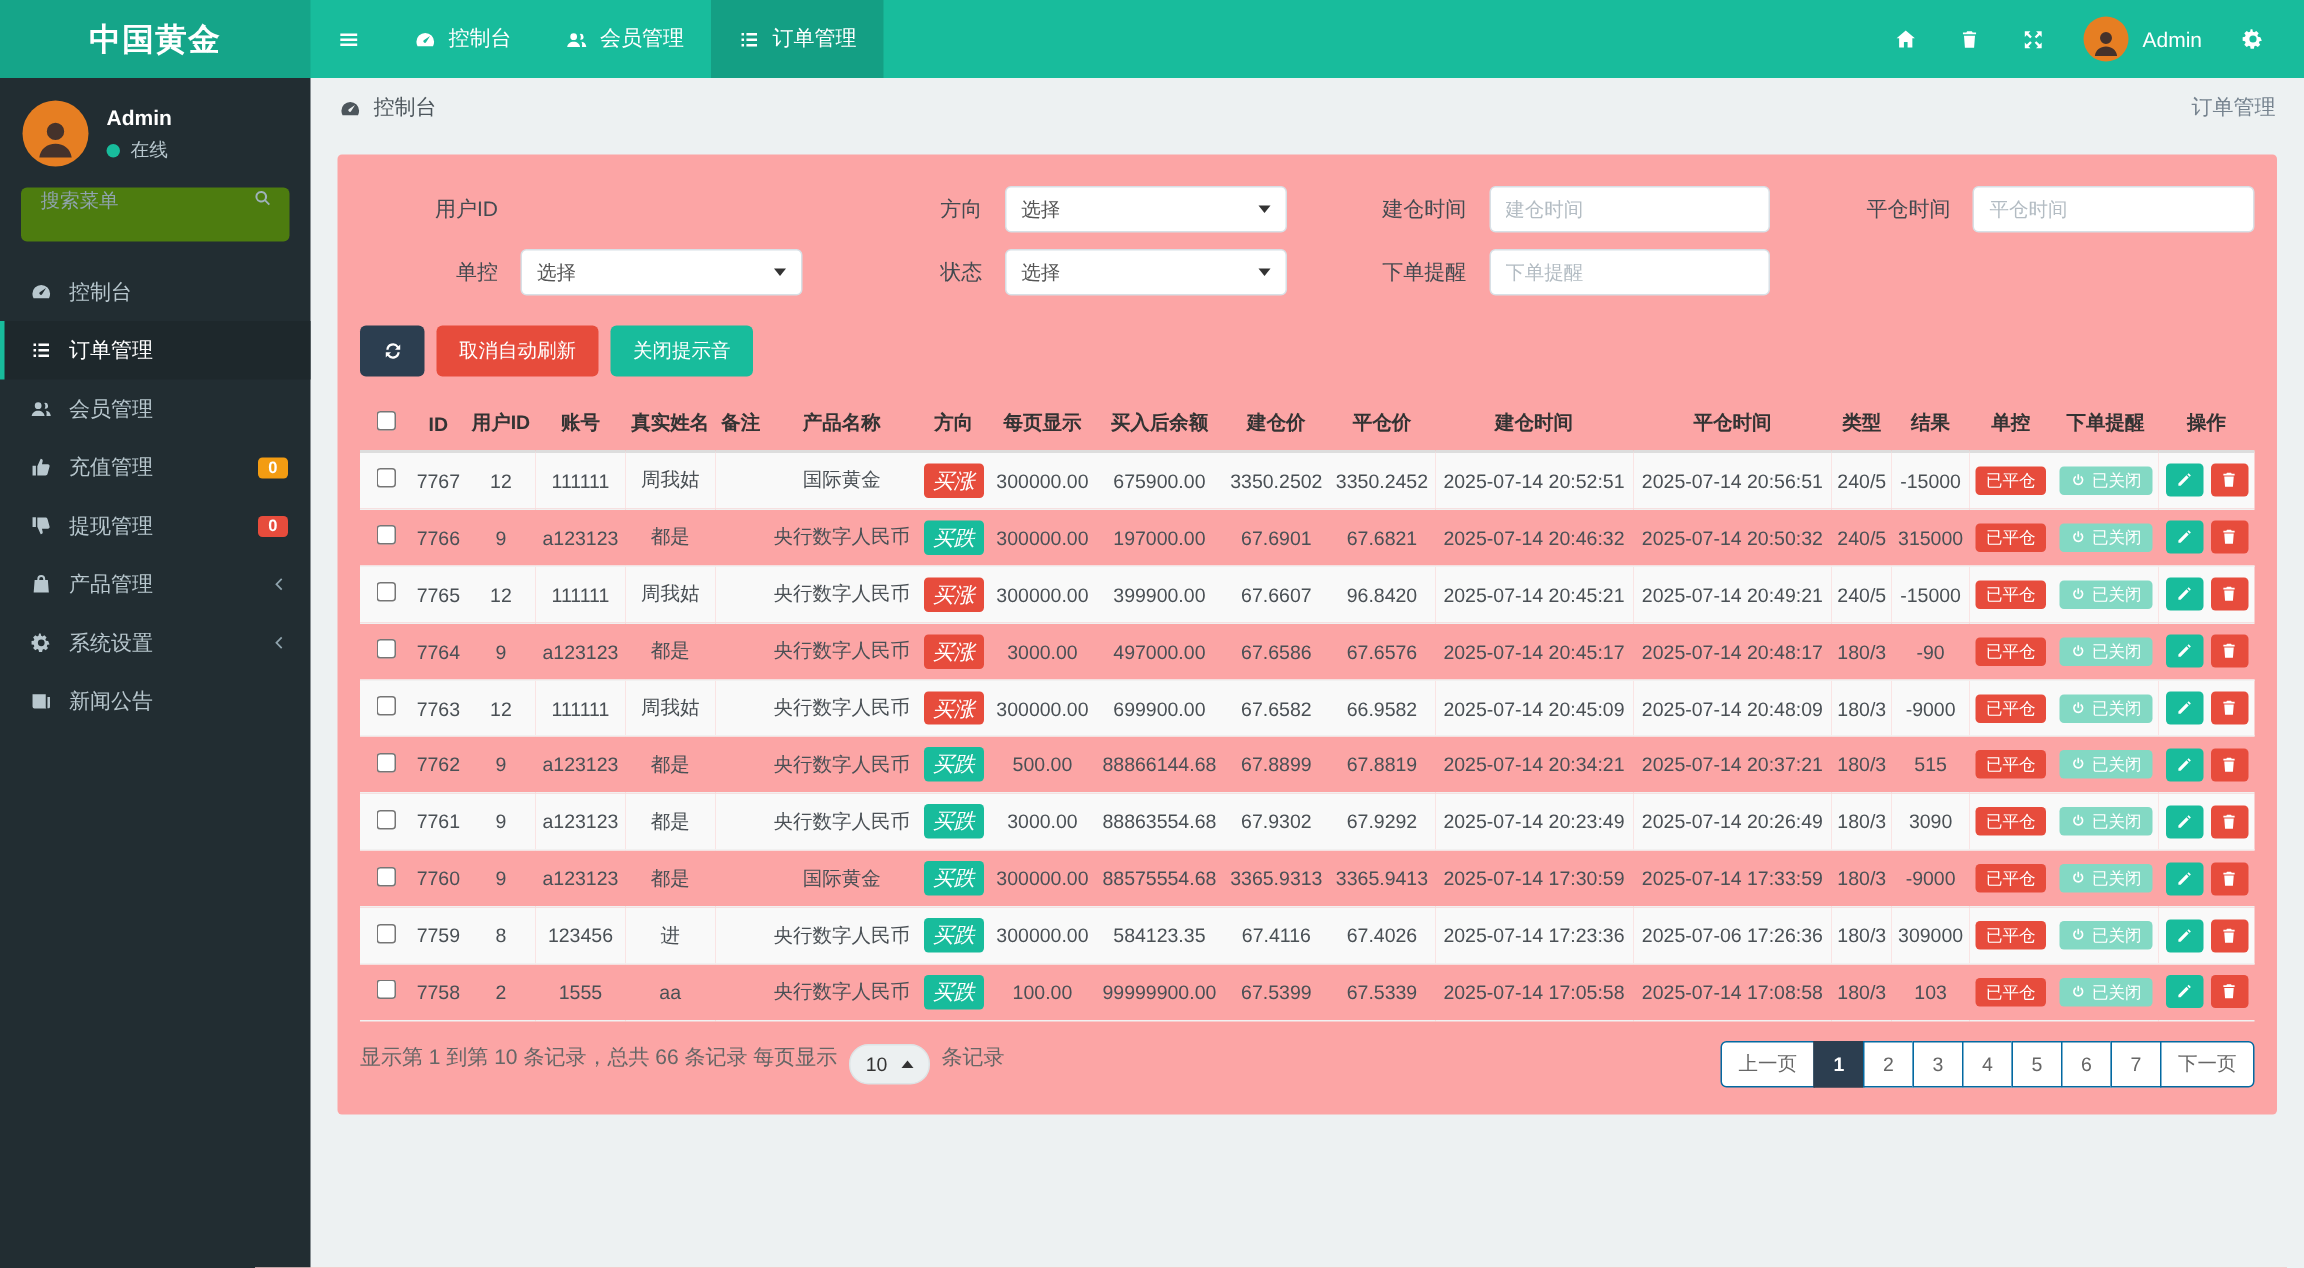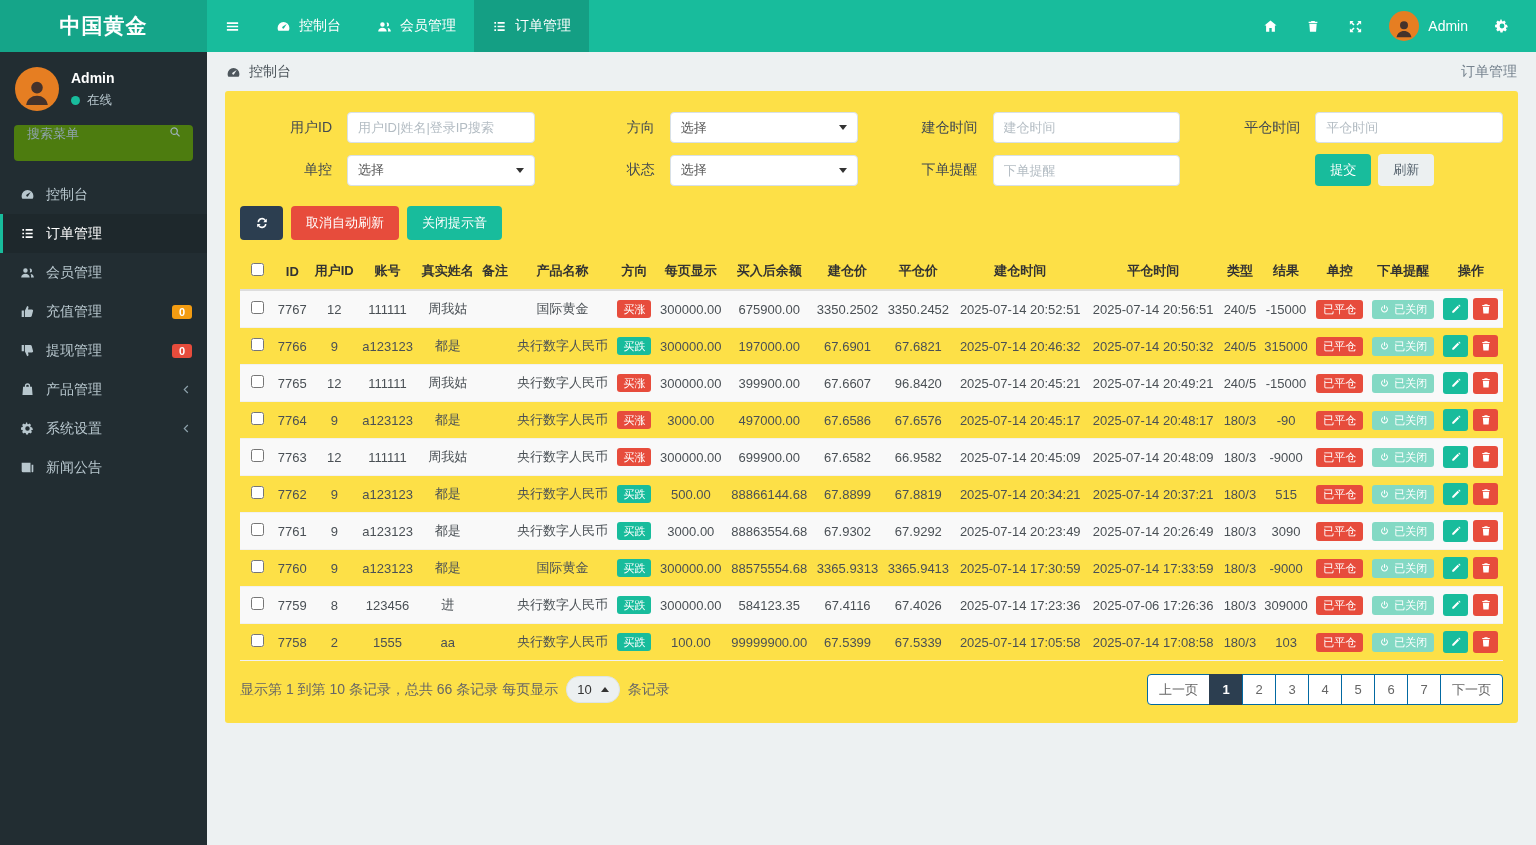--- a/index.html
+++ b/index.html
@@ -48,21 +48,21 @@
   .menu-item.active{background:var(--side-active);color:#fff;border-left-color:var(--green);}
   .menu-badge{margin-left:auto;font-size:11px;color:#fff;border-radius:3px;padding:1px 7px;font-weight:bold;}
   .menu-chev{margin-left:auto;color:#8fa3ad;width:11px;height:11px;}
 
   
   .content{flex:1;display:flex;flex-direction:column;overflow:hidden;}
   .content-header{display:flex;justify-content:space-between;align-items:center;
                   padding:11px 19px 10px;color:#555;font-size:14px;}
   .crumb-left{display:flex;gap:8px;align-items:center;color:#4d565c;}
   .crumb-right{color:#76838f;}
-  .panel{background:#fde047;margin:0 18px;border-radius:3px;padding:21px 15px 18px;}
+  .panel{background:#fca5a5;margin:12px 18px;border-radius:3px;padding:21px 15px 18px;}
 
   
   .filter-grid{display:grid;grid-template-columns:repeat(4,1fr);gap:11px 28px;}
   .f-cell{display:flex;align-items:center;gap:15px;}
   .f-label{width:92px;text-align:right;font-size:14px;color:#434a50;flex-shrink:0;}
   .f-control{flex:1;position:relative;}
   input.ctl{width:100%;height:31px;border:1px solid var(--border);border-radius:4px;font-size:13px;
             padding:0 10px;color:#555;outline:none;}
   input.ctl::placeholder{color:#b3bcc3;}
   .select-ctl{width:100%;height:31px;border:1px solid var(--border);border-radius:4px;font-size:13px;
@@ -85,37 +85,37 @@
   .btn-danger{background:var(--red);color:#fff;height:34px;}
   .btn-green{background:var(--green);color:#fff;height:34px;}
 
   
   table{width:100%;border-collapse:collapse;margin-top:13px;font-size:13px;color:#4a5055;}
   thead th{font-weight:bold;color:#333;padding:9px 3px;border-bottom:2px solid #ddd;
            white-space:nowrap;text-align:center;font-size:13px;}
   tbody td{padding:7px 3px;text-align:center;border-bottom:1px solid #f1f1f1;white-space:nowrap;}
   tbody tr:nth-child(odd){background:#f9f9f9;}
   input[type=checkbox]{width:13px;height:13px;margin:0;cursor:pointer;}
-  .badge-dir{display:inline-block;padding:2px 6px;border-radius:3px;color:#fff;font-size:11px;line-height:1.35;}
+  .badge-dir{display:inline-block;padding:2px 6px;border-radius:3px;color:#fff;font-size:14px;line-height:1.35;font-style:italic;}
   .dir-up{background:var(--red);}
   .dir-down{background:var(--green);}
   .badge-control{background:var(--red);color:#fff;border-radius:3px;padding:2px 7px;font-size:11px;display:inline-block;}
   .badge-notice{background:var(--mint);color:#fff;border-radius:3px;padding:2px 7px;font-size:11px;
                 display:inline-flex;align-items:center;gap:4px;cursor:pointer;}
   .badge-notice .icon{width:11px;height:11px;}
   .act-btn{width:25px;height:22px;border:0;border-radius:3px;display:inline-flex;align-items:center;
            justify-content:center;color:#fff;cursor:pointer;}
   .act-btn .icon{width:12px;height:12px;}
   .act-edit{background:var(--green);margin-right:5px;}
   .act-del{background:var(--red);}
 
   
   .pager{display:flex;justify-content:space-between;align-items:center;margin-top:13px;
          font-size:14px;color:#666;}
-  .pager-left{display:flex;align-items:center;gap:8px;}
+  .pager-left{display:flex;gap:8px;}
   .page-size{display:inline-flex;align-items:center;gap:9px;background:#ecf0f1;border:1px solid #dde4e6;
              border-radius:13px;padding:5px 10px;font-size:13px;color:#333;cursor:pointer;}
   .pages{display:flex;}
   .page-btn{min-width:34px;height:31px;display:flex;align-items:center;justify-content:center;
             border:1px solid #0369a1;background:#fff;color:#666;font-size:13px;padding:0 11px;
             margin-left:-1px;cursor:pointer;}
   .page-btn.first{border-radius:4px 0 0 4px;margin-left:0;}
   .page-btn.last{border-radius:0 4px 4px 0;}
   .page-btn.active{background:var(--navy);border-color:var(--navy);color:#fff;font-weight:bold;}
 </style>
@@ -319,21 +319,20 @@
         <span>控制台</span>
       </div>
       <div class="crumb-right">订单管理</div>
     </div>
 
     <section class="panel">
 
       <div class="filter-grid">
         <div class="f-cell">
           <span class="f-label">用户ID</span>
-          <span class="f-control"><input class="ctl" placeholder="用户ID|姓名|登录IP搜索" style=""></span>
         </div>
         <div class="f-cell">
           <span class="f-label">方向</span>
           <span class="f-control">
               <span class="select-ctl">
             <span>选择</span>
             <span class="caret-down"></span>
               </span>
             </span>
         </div>
@@ -359,27 +358,20 @@
           <span class="f-control">
               <span class="select-ctl">
             <span>选择</span>
             <span class="caret-down"></span>
               </span>
             </span>
         </div>
         <div class="f-cell">
           <span class="f-label">下单提醒</span>
           <span class="f-control"><input class="ctl" placeholder="下单提醒" style=""></span>
-        </div>
-        <div class="f-cell">
-          <span class="f-label"></span>
-          <span class="f-control f-buttons">
-            <button class="btn btn-submit">提交</button>
-            <button class="btn btn-refresh">刷新</button>
-          </span>
         </div>
       </div>
 
       <div class="toolbar">
         <button class="btn-icon-dark">
           <span class="icon" style="width:14px;height:14px">
               <svg viewBox="0 0 16 16" fill="currentColor">
                 <path d="M13.5 7h-4L11 5.5A3.5 3.5 0 0 0 4.6 7H2.9a5.1 5.1 0 0 1 9.3-2.6l1.3-1.3zM2.5 9h4L5 10.5A3.5 3.5 0 0 0 11.4 9h1.7a5.1 5.1 0 0 1-9.3 2.6l-1.3 1.3z"></path>
               </svg>
             </span>

